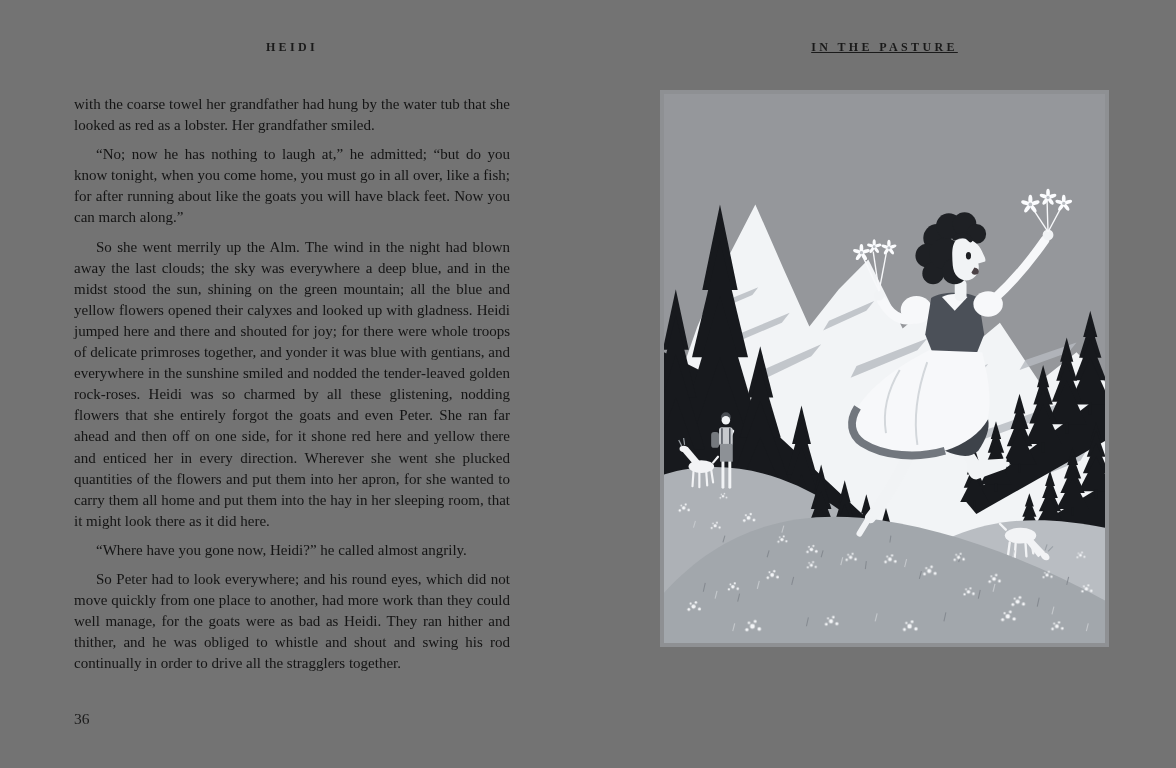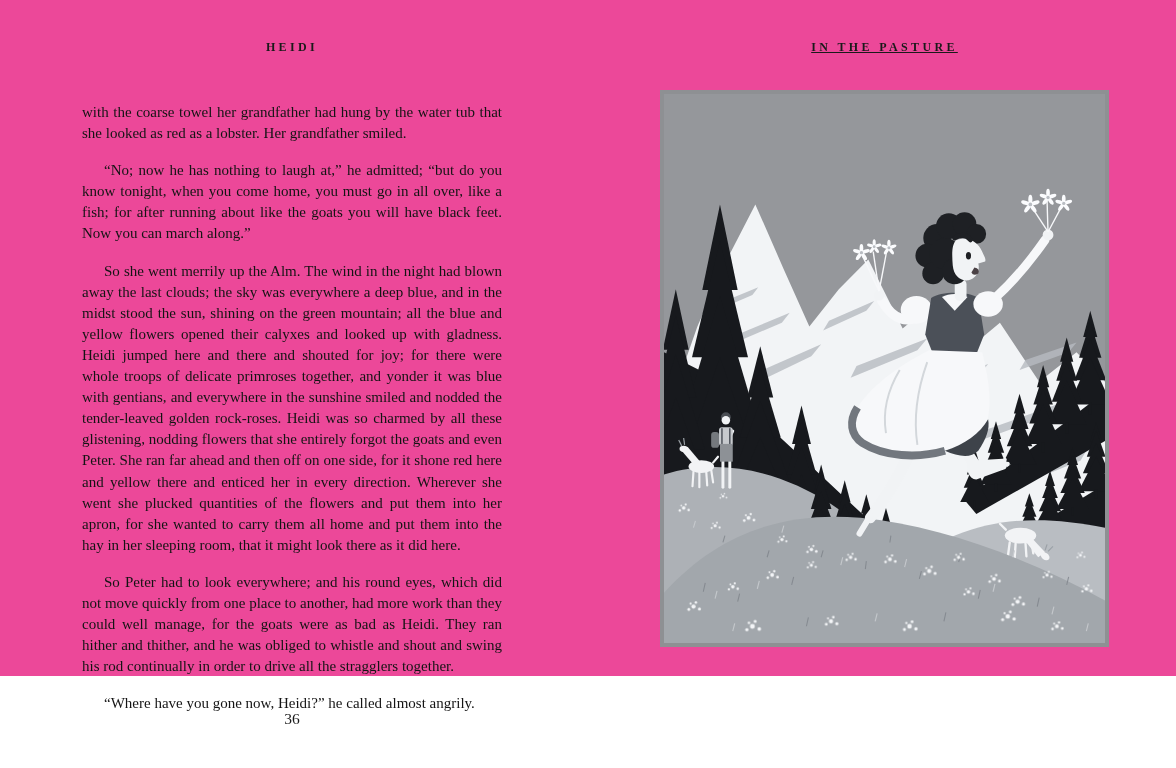--- a/index.html
+++ b/index.html
@@ -1,47 +1,47 @@
 <!DOCTYPE html>
 <html><head>
 <meta charset="utf-8">
 <style>
   html,body{margin:0;padding:0;}
   body{width:1176px;height:768px;background:#ffffff;overflow:hidden;}
-  .spread{position:relative;width:1176px;height:676px;background:#ec4899;
+  .spread{position:relative;width:1176px;height:768px;background:#737373;
           font-family:"Liberation Serif", serif;color:#161616;}
   .running-head{position:absolute;top:40px;font-size:12px;font-weight:700;
                 letter-spacing:0.28em;text-align:center;color:#1a1a1a;}
   .running-head.left{left:66px;width:452px;}
   .running-head.right{left:660px;width:449px;text-decoration:underline;}
   .text-block{position:absolute;left:66px;top:86px;width:452px;
               font-size:15px;line-height:21.1px;text-align:justify;
               text-justify:inter-word;color:#141414;}
-  .text-block p{margin:16px;padding:0;}
+  .text-block p{margin:8px;padding:0;}
   .text-block p.indent{text-indent:22px;}
-  .folio{position:absolute;left:66px;width:452px;top:710px;text-align:center;
+  .folio{position:absolute;left:74px;width:452px;top:710px;
          font-size:15.5px;color:#1a1a1a;}
   .illustration{position:absolute;left:660px;top:90px;width:449px;height:557px;
                 margin:0;box-sizing:border-box;border:4px solid #8e9093;background:#95979b;}
   .illustration svg{display:block;width:100%;height:100%;}
 </style>
 </head>
 <body>
 
 <div class="spread">
 
   <div>
     <div class="running-head left">HEIDI</div>
 
     <div class="text-block">
       <p>with the coarse towel her grandfather had hung by the water tub that she looked as red as a lobster. Her grandfather smiled.</p>
       <p class="indent">“No; now he has nothing to laugh at,” he admitted; “but do you know tonight, when you come home, you must go in all over, like a fish; for after running about like the goats you will have black feet. Now you can march along.”</p>
       <p class="indent">So she went merrily up the Alm. The wind in the night had blown away the last clouds; the sky was everywhere a deep blue, and in the midst stood the sun, shining on the green mountain; all the blue and yellow flowers opened their calyxes and looked up with gladness. Heidi jumped here and there and shouted for joy; for there were whole troops of delicate primroses together, and yonder it was blue with gentians, and everywhere in the sunshine smiled and nodded the tender-leaved golden rock-roses. Heidi was so charmed by all these glistening, nodding flowers that she entirely forgot the goats and even Peter. She ran far ahead and then off on one side, for it shone red here and yellow there and enticed her in every direction. Wherever she went she plucked quantities of the flowers and put them into her apron, for she wanted to carry them all home and put them into the hay in her sleeping room, that it might look there as it did here.</p>
+      <p class="indent">“Where have you gone now, Heidi?” he called almost angrily.</p>
       <p class="indent">So Peter had to look everywhere; and his round eyes, which did not move quickly from one place to another, had more work than they could well manage, for the goats were as bad as Heidi. They ran hither and thither, and he was obliged to whistle and shout and swing his rod continually in order to drive all the stragglers together.</p>
-      <p class="indent">“Where have you gone now, Heidi?” he called almost angrily.</p>
     </div>
 
     <div class="folio">36</div>
   </div>
 
   <div>
     <div class="running-head right">IN THE PASTURE</div>
 
     <figure class="illustration">
       <svg viewBox="0 0 449 557" preserveAspectRatio="none">

